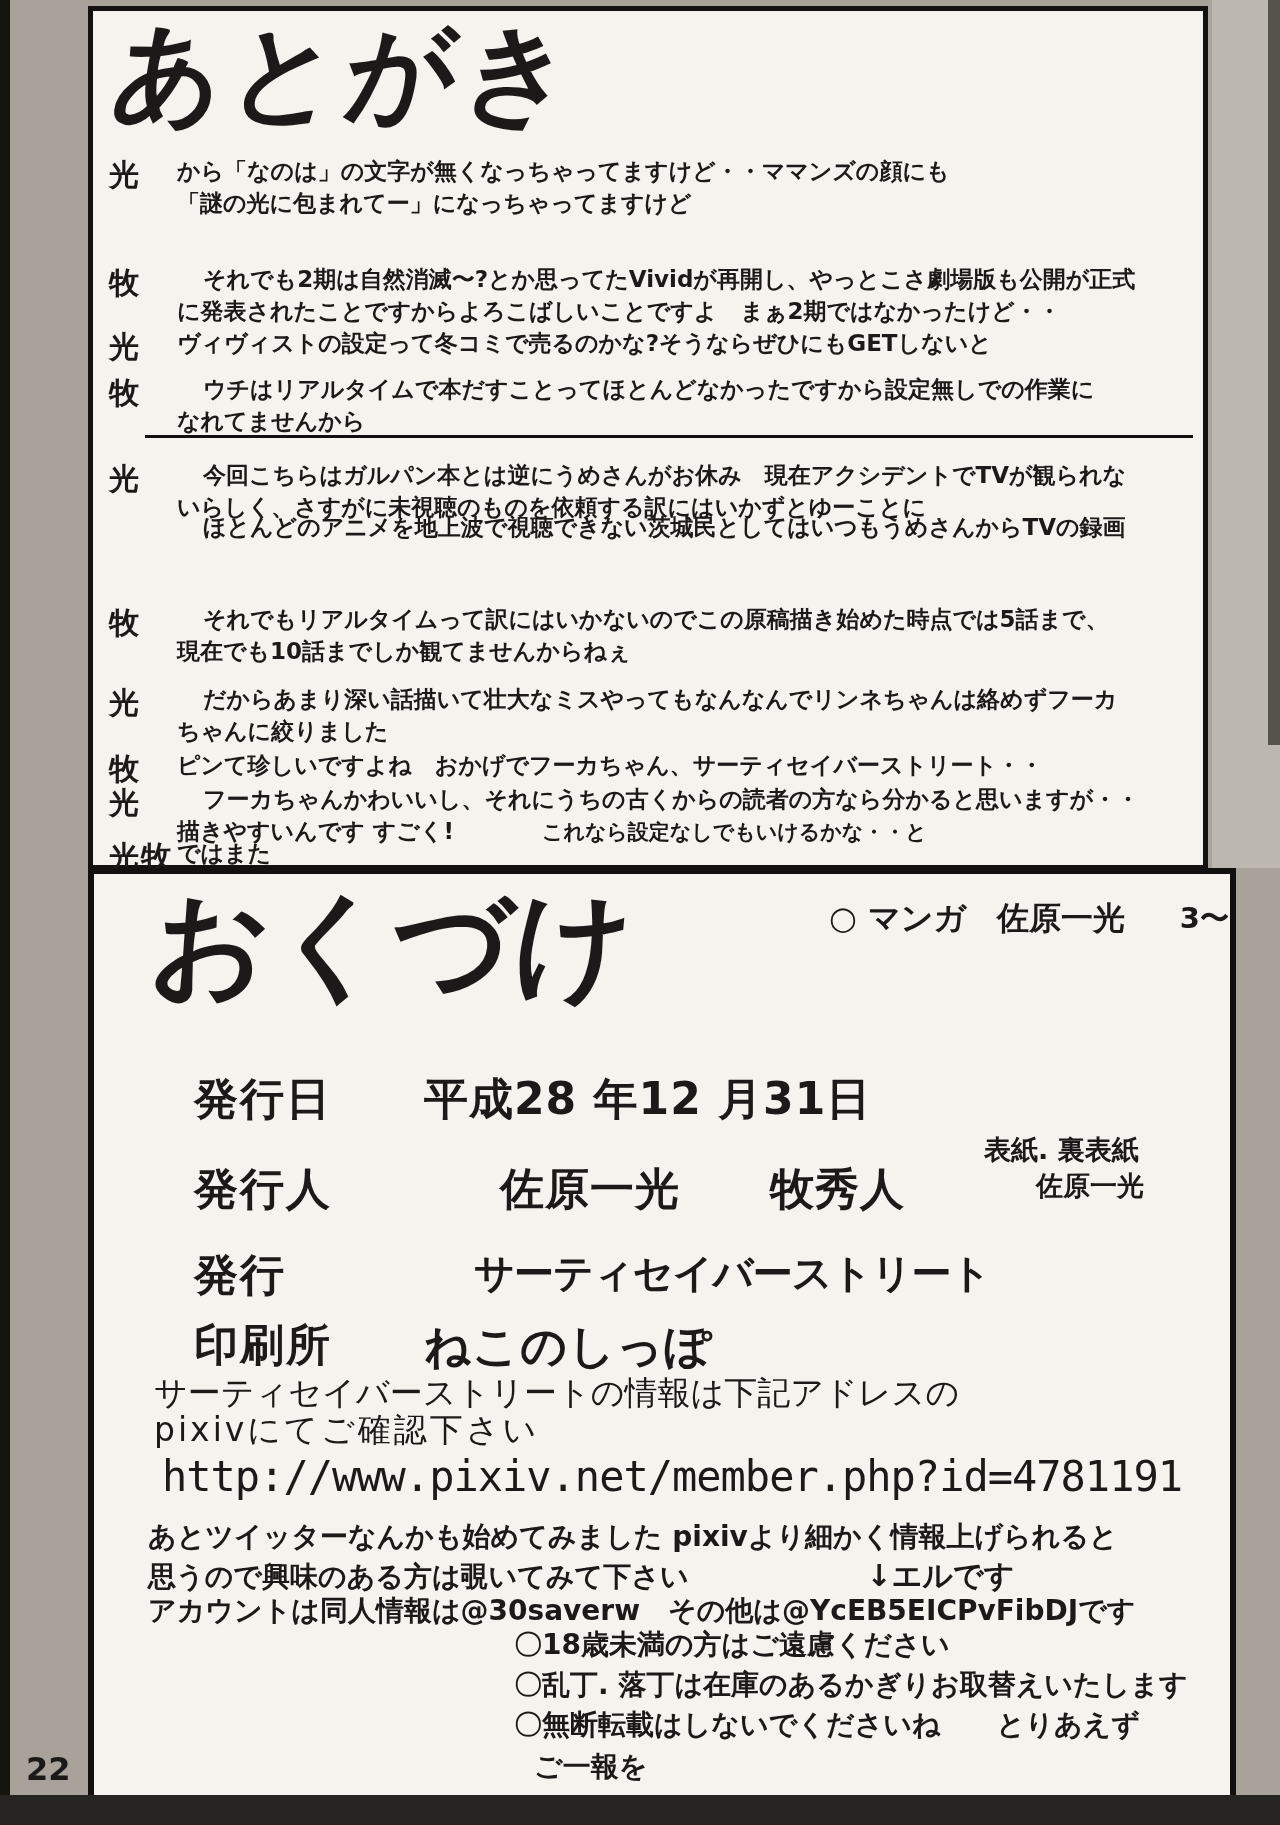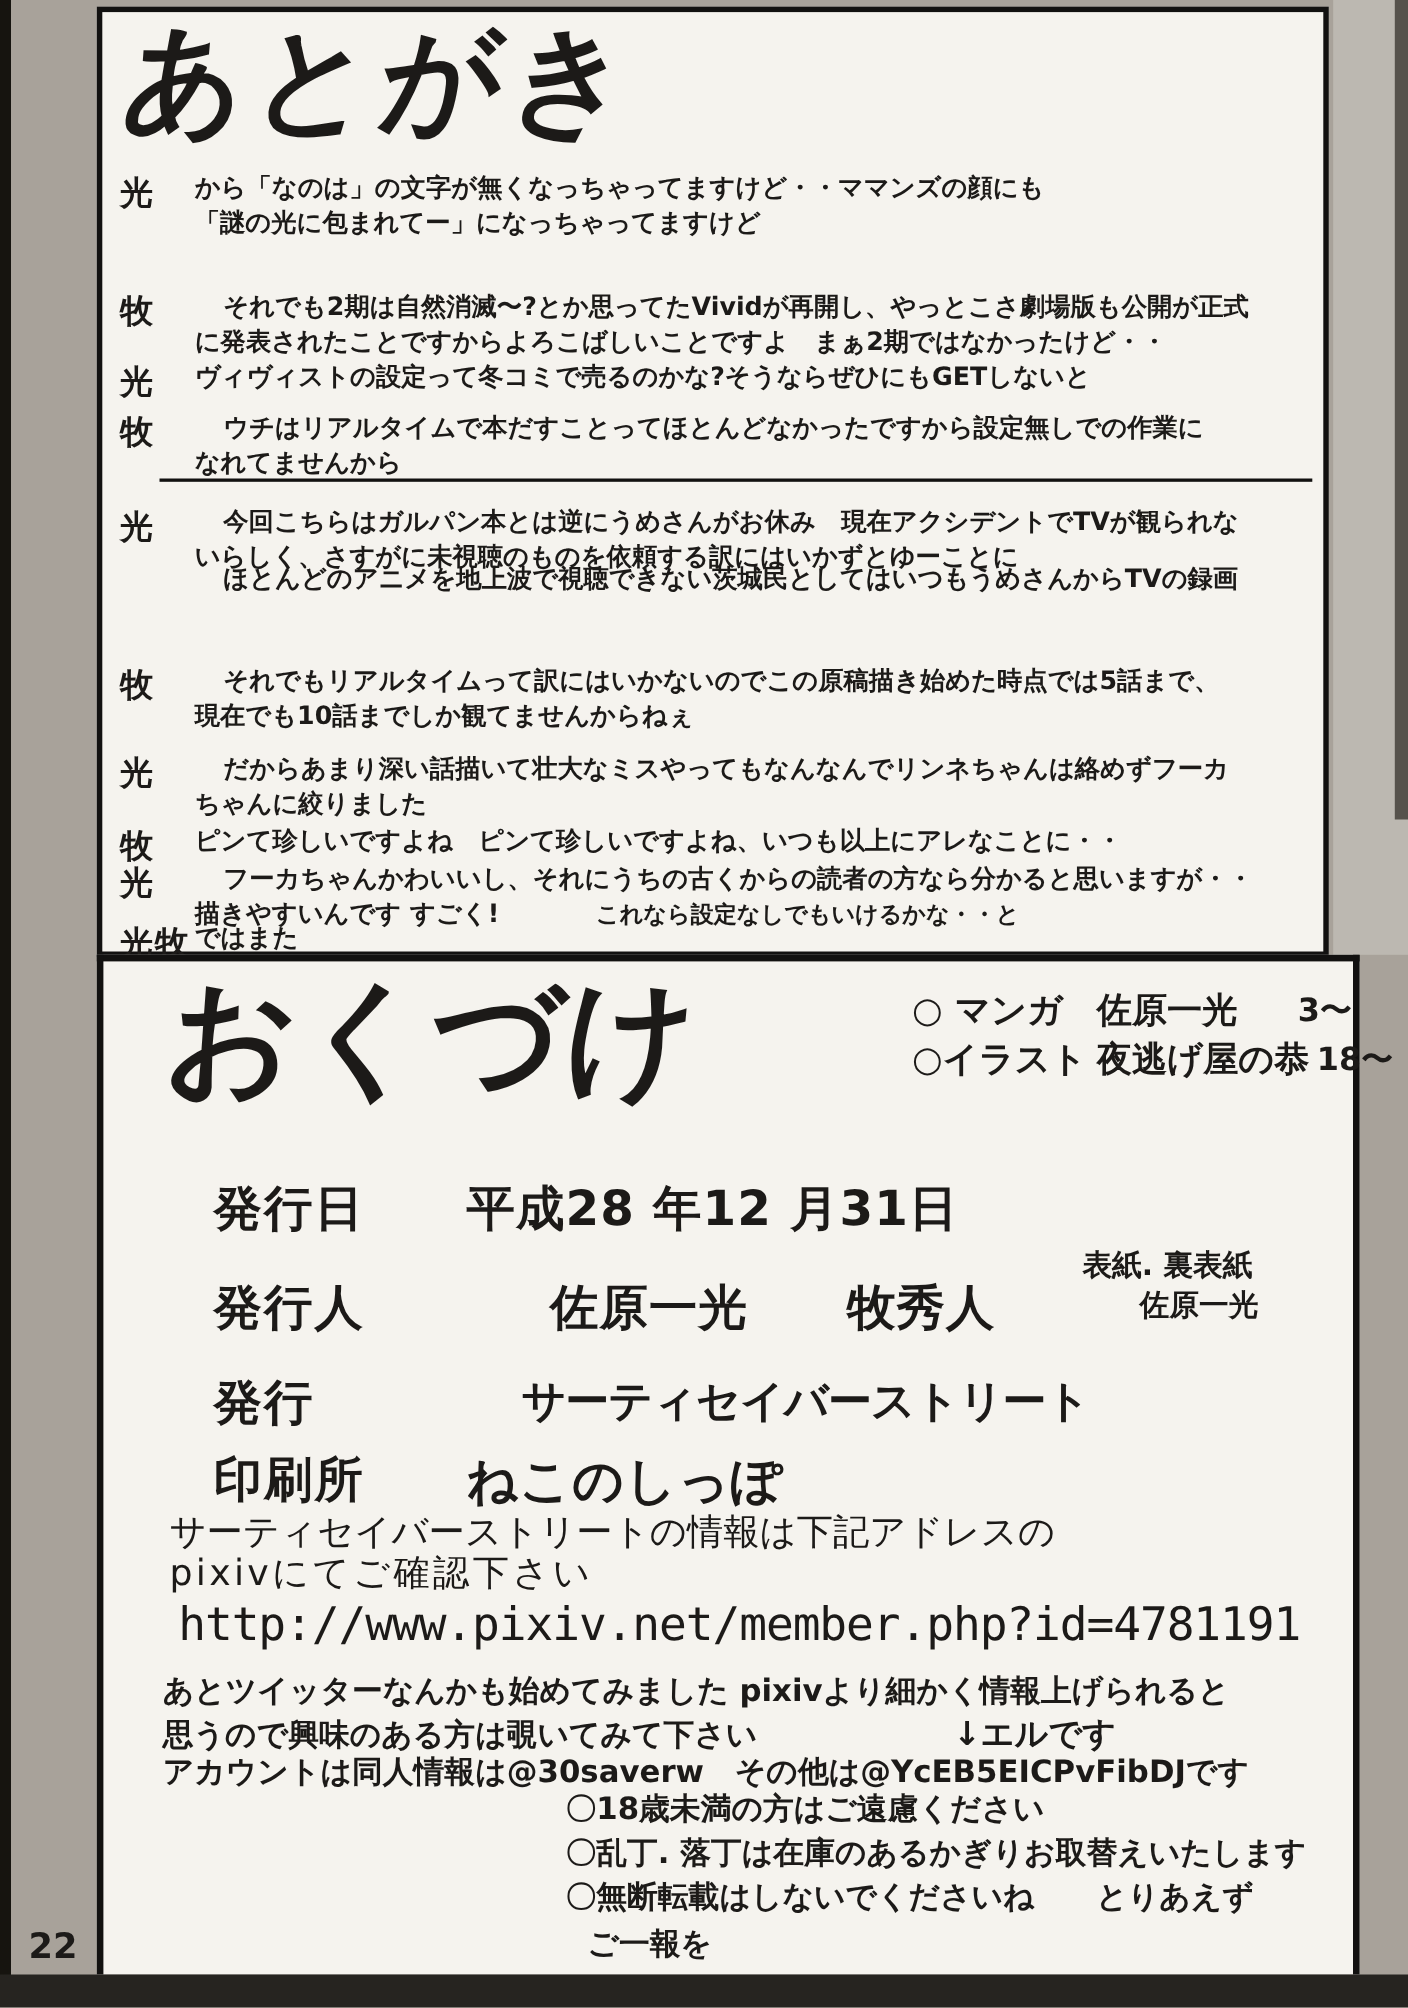--- a/index.html
+++ b/index.html
@@ -132,21 +132,21 @@
       <span class="spk">光</span>
       <div class="para">
         <div class="line first">だからあまり深い話描いて壮大なミスやってもなんなんでリンネちゃんは絡めずフーカ</div>
         <div class="line">ちゃんに絞りました</div>
       </div>
     </div>
 
     <div class="entry" style="top:738px">
       <span class="spk">牧</span>
       <div class="para">
-        <div class="line">ピンて珍しいですよね　ピンて珍しいですよね、いつも以上にアレなことに・・</div>
+        <div class="line">ピンて珍しいですよね　おかげでフーカちゃん、サーティセイバーストリート・・</div>
       </div>
     </div>
 
     <div class="entry" style="top:772px">
       <span class="spk">光</span>
       <div class="para">
         <div class="line first">フーカちゃんかわいいし、それにうちの古くからの読者の方なら分かると思いますが・・</div>
         <div class="note-line">
           <span class="line">描きやすいんです すごく!</span>
           <span class="small-note">これなら設定なしでもいけるかな・・と</span>
@@ -164,25 +164,20 @@
 
   <div class="box bottom-box">
     <div class="big-title col-title">おくづけ</div>
 
     <div class="credits">
       <div class="c-row">
         <span class="c-role">○ マンガ</span>
         <span class="c-name">佐原一光</span>
         <span class="c-pages">3〜</span>
       </div>
-      <div class="c-row">
-        <span class="c-role">○イラスト</span>
-        <span class="c-name">夜逃げ屋の恭</span>
-        <span class="c-pages">18〜</span>
-      </div>
     </div>
 
     <div class="info-row r1">
       <span class="row-label">発行日</span>
       <span class="row-value">平成28 年12 月31日</span>
     </div>
     <div class="info-row r2">
       <span class="row-label">発行人</span>
       <span class="row-value">佐原一光　　牧秀人</span>
     </div>

